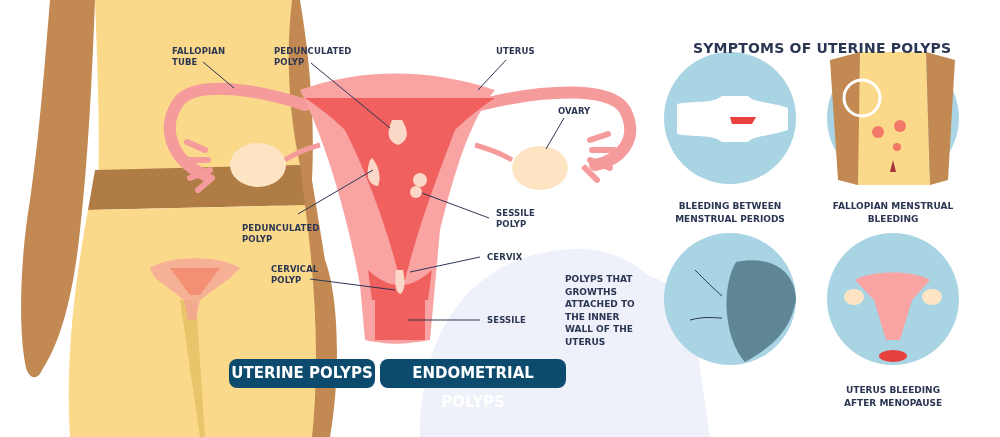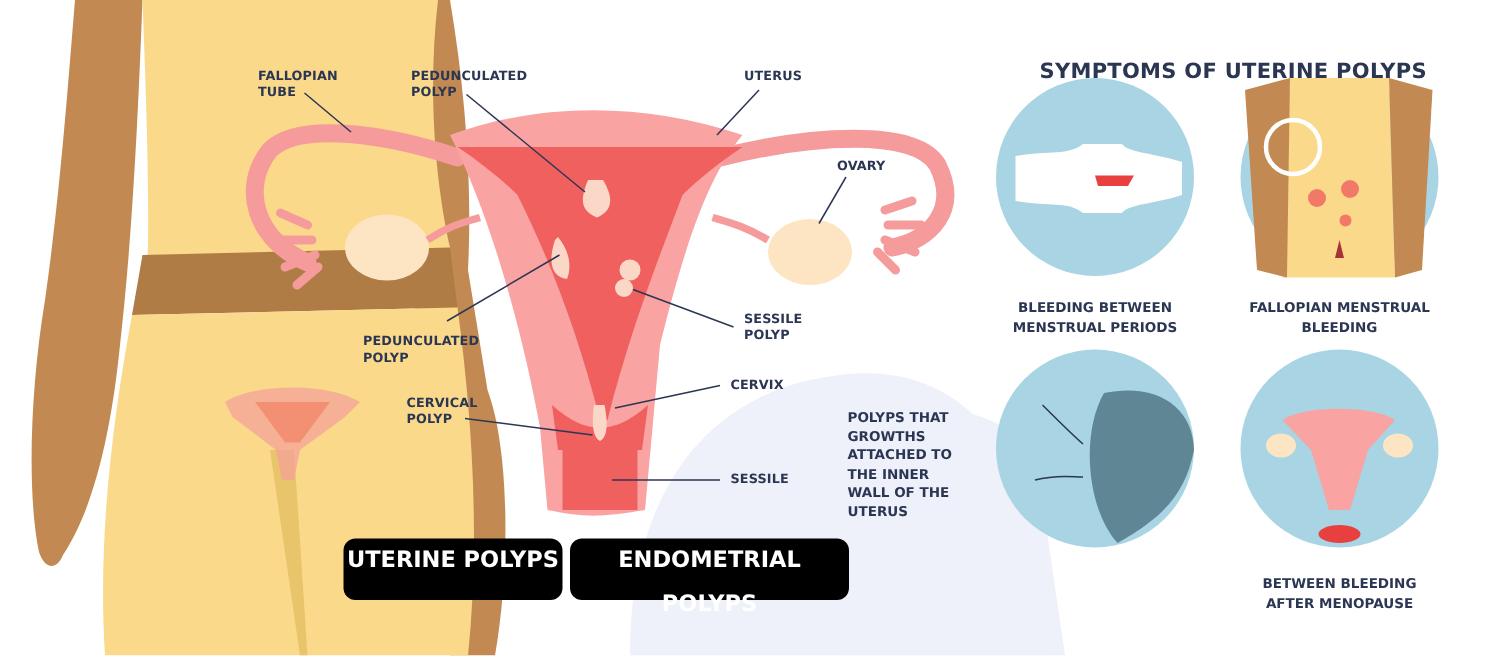--- a/index.html
+++ b/index.html
@@ -1,19 +1,19 @@
 <!DOCTYPE html>
 <html><head>
 <meta charset="utf-8">
 <style>
   html,body{margin:0;padding:0;}
   body{width:1000px;height:437px;overflow:hidden;background:#ffffff;font-family:"DejaVu Sans","Liberation Sans",sans-serif;position:relative;}
   .stage{position:absolute;left:0;top:0;width:1000px;height:437px;}
   .lbl{position:absolute;font-size:8.5px;font-weight:bold;color:#2b3653;line-height:11px;letter-spacing:0.1px;white-space:pre-line;}
-  .pill{position:absolute;background:#000000;color:#fff;font-weight:bold;border-radius:8px;font-size:15px;text-align:center;line-height:29px;height:41px;}
+  .pill{position:absolute;background:#0c4a6e;color:#fff;font-weight:bold;border-radius:8px;font-size:15px;text-align:center;line-height:29px;height:29px;}
   .title{position:absolute;left:693px;top:28px;font-size:14px;font-weight:bold;color:#2b3653;letter-spacing:0.2px;margin-top:12px;}
   .cap{position:absolute;font-size:9px;font-weight:bold;color:#2b3653;text-align:center;line-height:13px;white-space:pre-line;width:160px;}
   .desc{position:absolute;left:565px;top:273px;font-size:9px;font-weight:bold;color:#2b3653;line-height:12.5px;white-space:pre-line;}
 </style>
 </head>
 <body>
 
 <div class="stage">
 <svg width="1000" height="437" viewBox="0 0 1000 437" style="position:absolute;left:0;top:0">
 
@@ -131,15 +131,15 @@
 UTERUS</div>
 
 <div class="pill" style="left:229px;top:359px;width:146px">UTERINE POLYPS</div>
 <div class="pill" style="left:380px;top:359px;width:186px">ENDOMETRIAL POLYPS</div>
 
 <div class="title">SYMPTOMS OF UTERINE POLYPS</div>
 <div class="cap" style="left:650px;top:200px">BLEEDING BETWEEN
 MENSTRUAL PERIODS</div>
 <div class="cap" style="left:813px;top:200px">FALLOPIAN MENSTRUAL
 BLEEDING</div>
-<div class="cap" style="left:813px;top:384px">BETWEEN BLEEDING
+<div class="cap" style="left:813px;top:384px">UTERUS BLEEDING
 AFTER MENOPAUSE</div>
 </div>
 
 </body></html>

